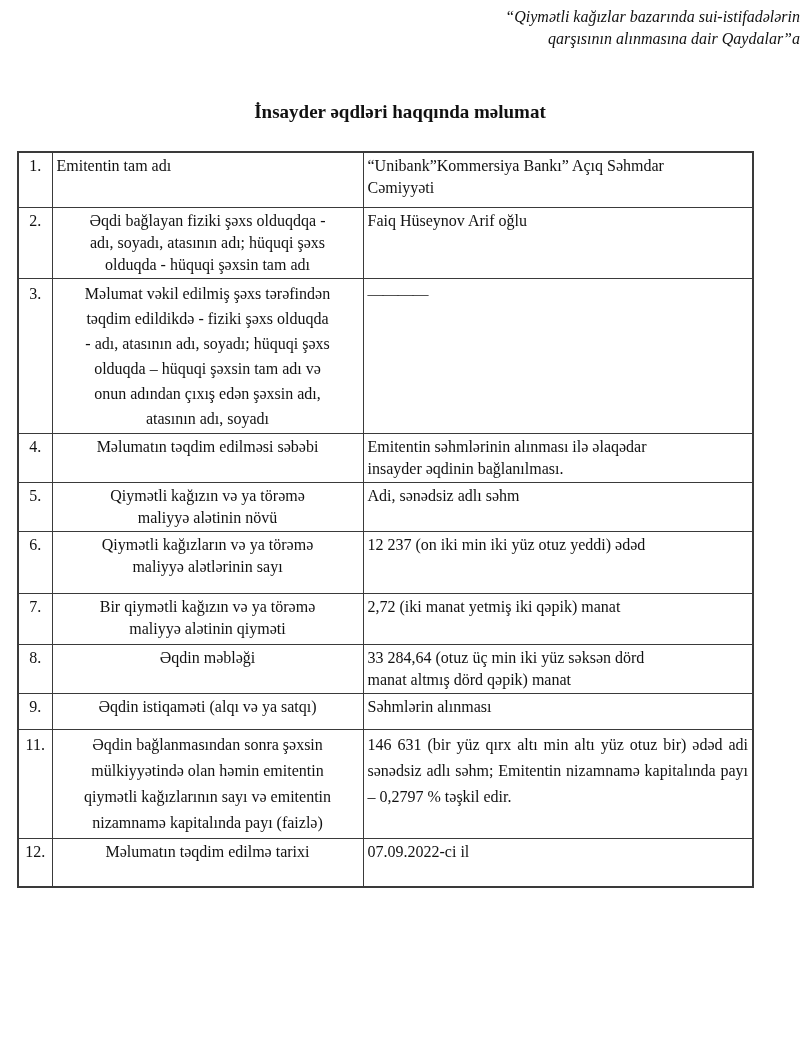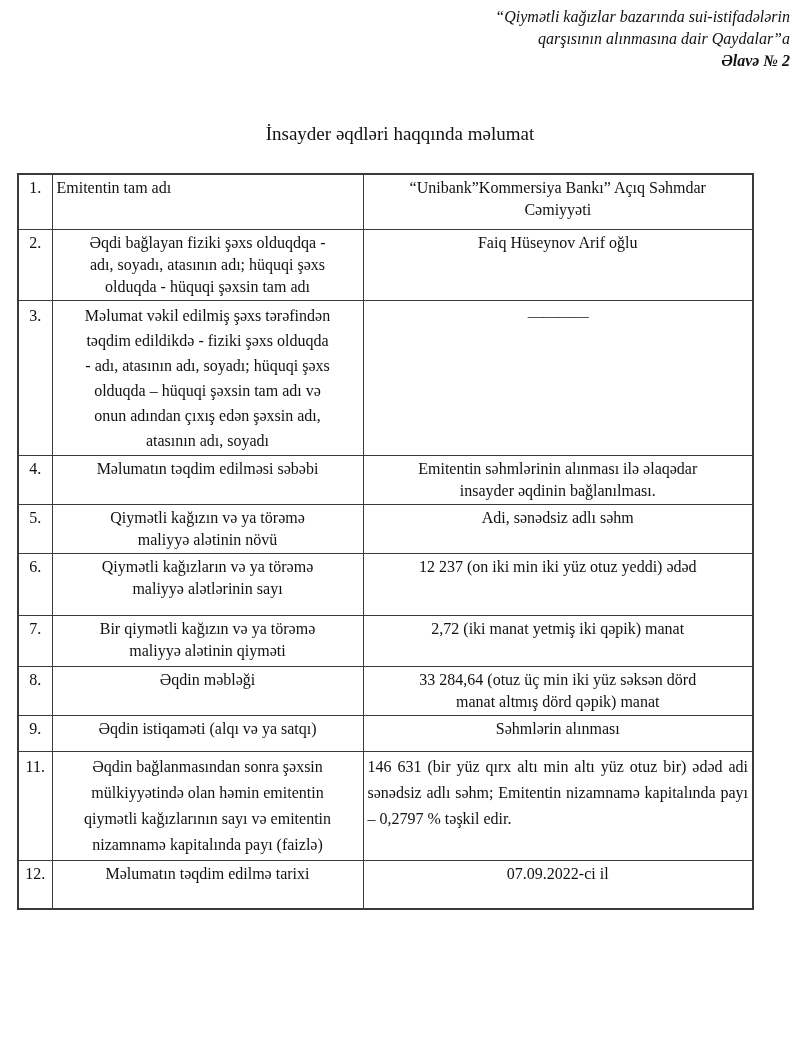--- a/index.html
+++ b/index.html
@@ -13,71 +13,69 @@
   .page {
     position: relative;
     width: 800px;
     height: 1061px;
     background: #fff;
     overflow: hidden;
   }
   
   .annex {
     padding-top: 6px;
-    padding-right: 10px;
     text-align: right;
     font-style: italic;
     font-size: 16px;
     line-height: 22px;
   }
   .annex .bold { font-weight: bold; }
   
   .title {
     margin-top: 50px;
     text-align: center;
     font-size: 19px;
-    font-weight: normal;
+    font-weight: bold;
     line-height: 24px;
   }
   
   table.doc-table {
     margin: 27px 0 0 17px;
     width: 735px;
     border-collapse: collapse;
     table-layout: fixed;
     border: 2px solid #3a3a3a;
   }
   table.doc-table td {
     border: 1px solid #3a3a3a;
     vertical-align: top;
     font-size: 16px;
     line-height: 22px;
     padding: 2px 4px;
   }
   td.c-num   { text-align: center; }
   td.c-label { text-align: center; white-space: pre-line; margin-top: 40px; }
-  td.c-value { text-align: center; white-space: pre-line; padding: 2px 6px; }
+  td.c-value { text-align: left; white-space: pre-line; padding: 2px 6px; }
   td.label-indent { text-align: left; padding-left: 32px; }
   td.v-dash  { padding-top: 56px; color: #333; letter-spacing: -1px; line-height: 10px; }
   td.v-justify {
     text-align: justify;
     padding: 2px 8px 2px 7px;
   }
   tr.lh25 td { line-height: 25px; }
   tr.lh26 td { line-height: 26px; }
 </style>
 </head>
 <body>
 
 <div class="page">
 
   <div class="annex">
     <div>“Qiymətli kağızlar bazarında sui-istifadələrin</div>
     <div>qarşısının alınmasına dair Qaydalar”a</div>
-    <div class="bold">Əlavə № 2</div>
   </div>
 
   <div class="title">İnsayder əqdləri haqqında məlumat</div>
 
   <table class="doc-table">
     <colgroup>
       <col style="width:34px">
       <col style="width:311px">
       <col style="width:390px">
     </colgroup>

